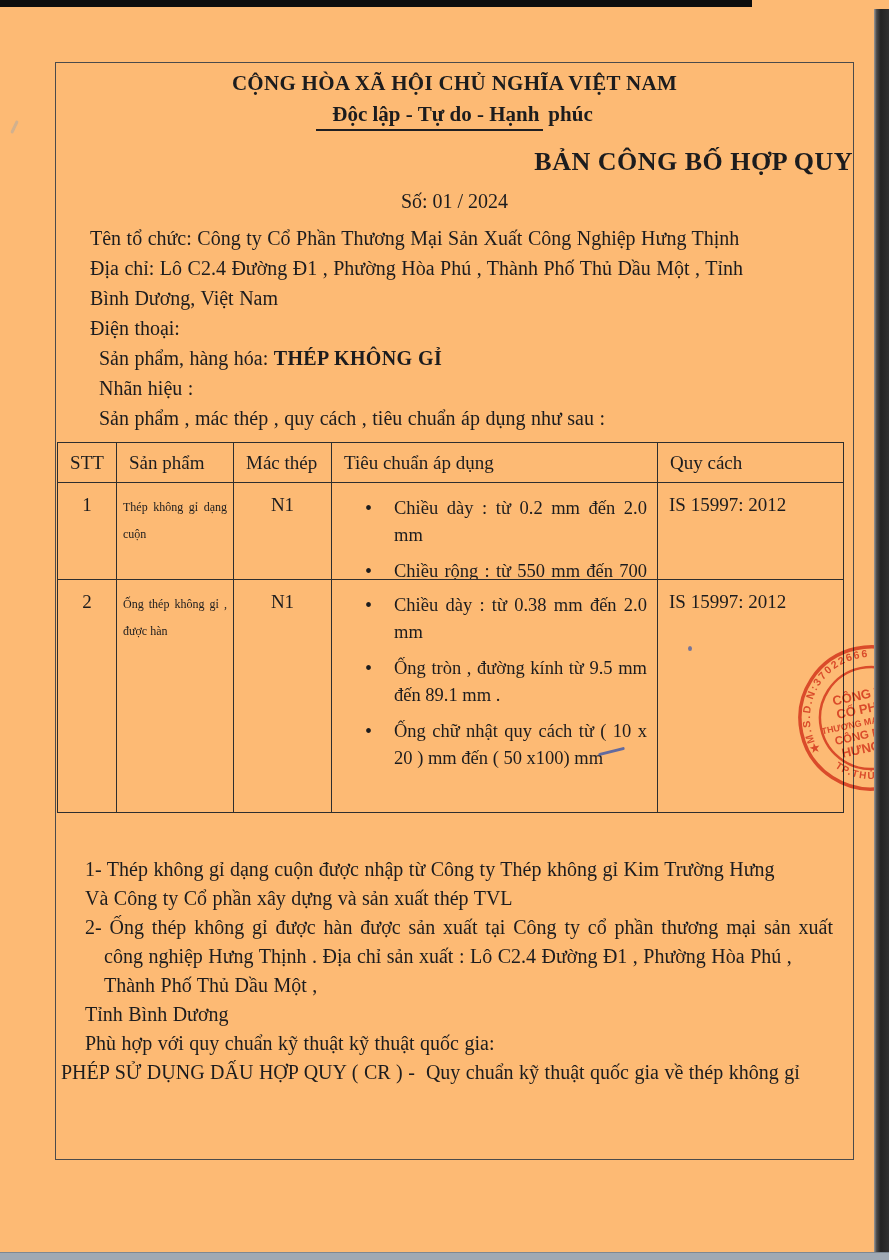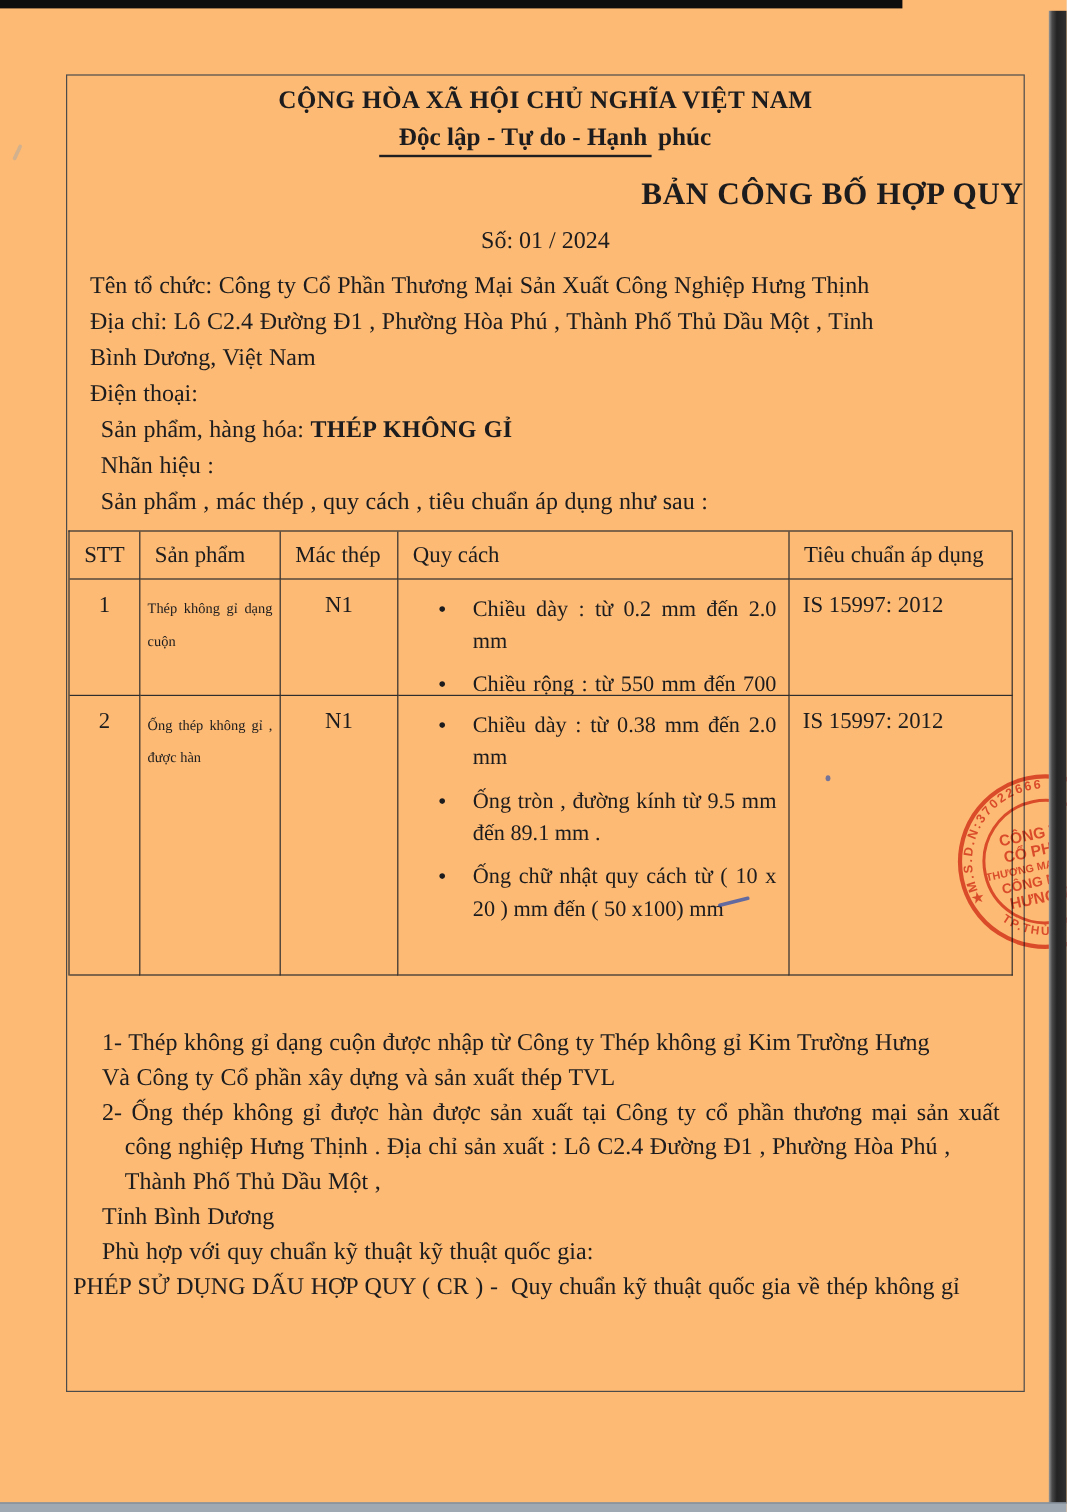--- a/index.html
+++ b/index.html
@@ -21,21 +21,21 @@
   .content-box{position:absolute;left:55px;top:62px;width:797px;height:1096px;border:1.5px solid #4b4b4b;z-index:1;}
 
   .abs{position:absolute;}
   .nation{top:8px;left:0;width:100%;text-align:center;font-weight:bold;font-size:21px;letter-spacing:.3px;}
   .motto-wrap{top:39px;left:0;width:100%;text-align:center;font-size:21px;font-weight:bold;}
   .motto-underlined{display:inline-block;border-bottom:2.5px solid #1f1f22;padding:0 4px 2px 16px;}
   .motto-rest{display:inline-block;margin-left:5px;}
   .doc-title{top:84px;left:0;width:100%;text-align:right;font-weight:bold;font-size:26px;letter-spacing:.5px;}
   .doc-number{top:127px;left:0;width:100%;text-align:center;font-size:20px;}
 
-  .bodyline{font-size:20px;line-height:26px;word-spacing:.5px;}
+  .bodyline{font-size:20px;line-height:26px;word-spacing:.5px;margin-left:15px;}
   .org{top:162px;left:19px;}
   .addr1{top:192px;left:19px;}
   .addr2{top:222px;left:19px;}
   .phone{top:252px;left:19px;}
   .product{top:282px;left:28px;}
   .product b{font-weight:bold;letter-spacing:.3px;}
   .brand{top:312px;left:28px;}
   .intro{top:342px;left:28px;}
 
   
@@ -98,22 +98,22 @@
 
     <div class="abs bodyline product"><span>Sản phẩm, hàng hóa: </span><b>THÉP KHÔNG GỈ</b></div>
 
     <div class="abs bodyline brand">Nhãn hiệu :</div>
     <div class="abs bodyline intro">Sản phẩm , mác thép , quy cách , tiêu chuẩn áp dụng như sau :</div>
 
     <div class="vtable">
         <div class="cell th col0">STT</div>
         <div class="cell th col1">Sản phẩm</div>
         <div class="cell th col2">Mác thép</div>
+        <div class="cell th col4">Tiêu chuẩn áp dụng</div>
         <div class="cell th col3">Quy cách</div>
-        <div class="cell th col4">Tiêu chuẩn áp dụng</div>
         <div class="cell c0">1</div>
         <div class="cell c1">Thép không gỉ dạng cuộn</div>
         <div class="cell c2">N1</div>
         <div class="cell c3">
           <ul class="qc">
             <li>Chiều dày : từ 0.2 mm đến 2.0 mm</li>
             <li>Chiều rộng : từ 550 mm đến 700 mm</li>
           </ul>
         </div>
         <div class="cell c4">IS 15997: 2012</div>

